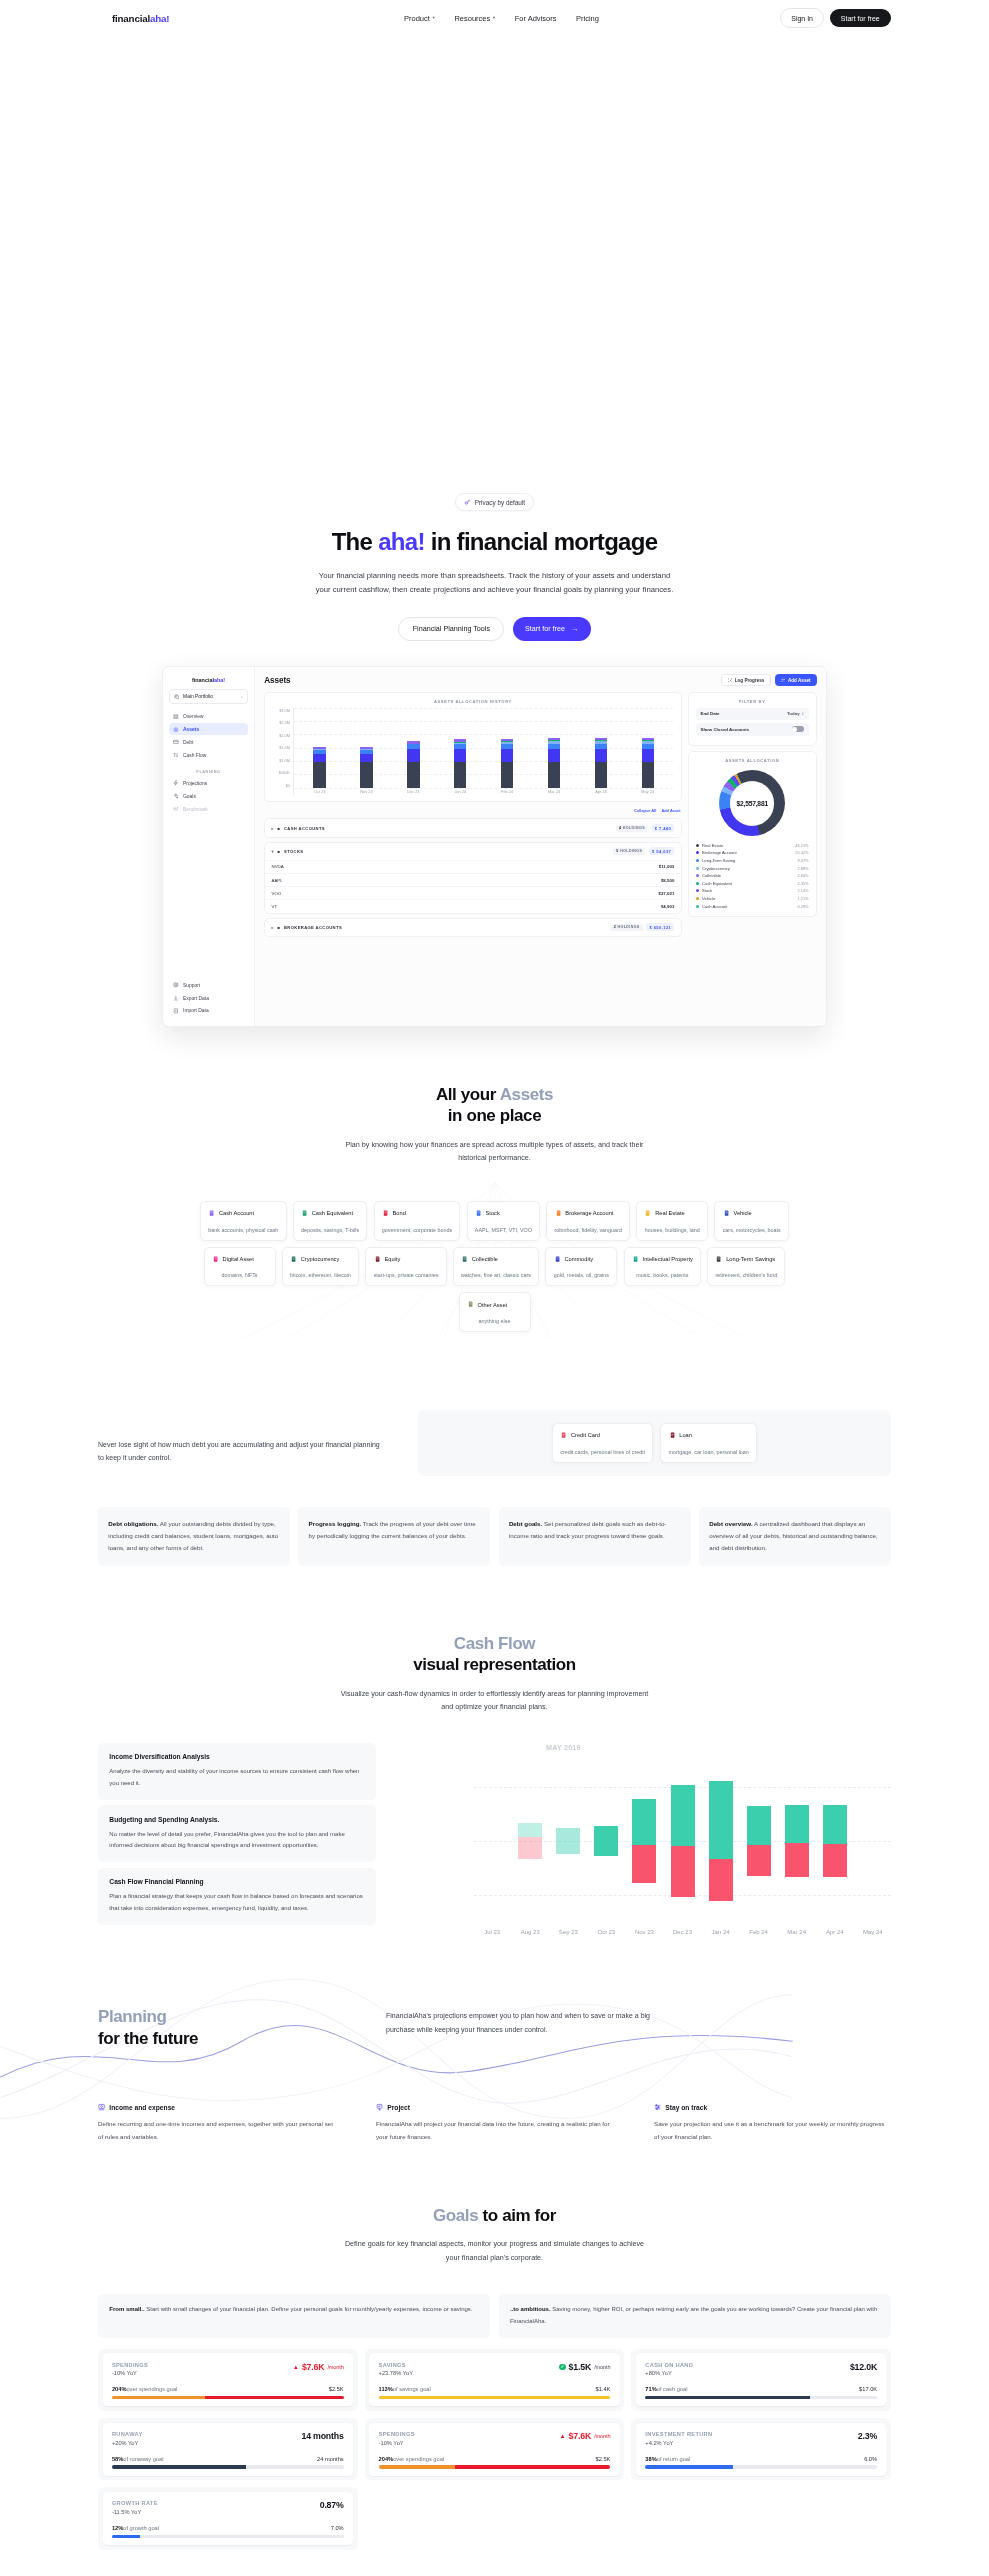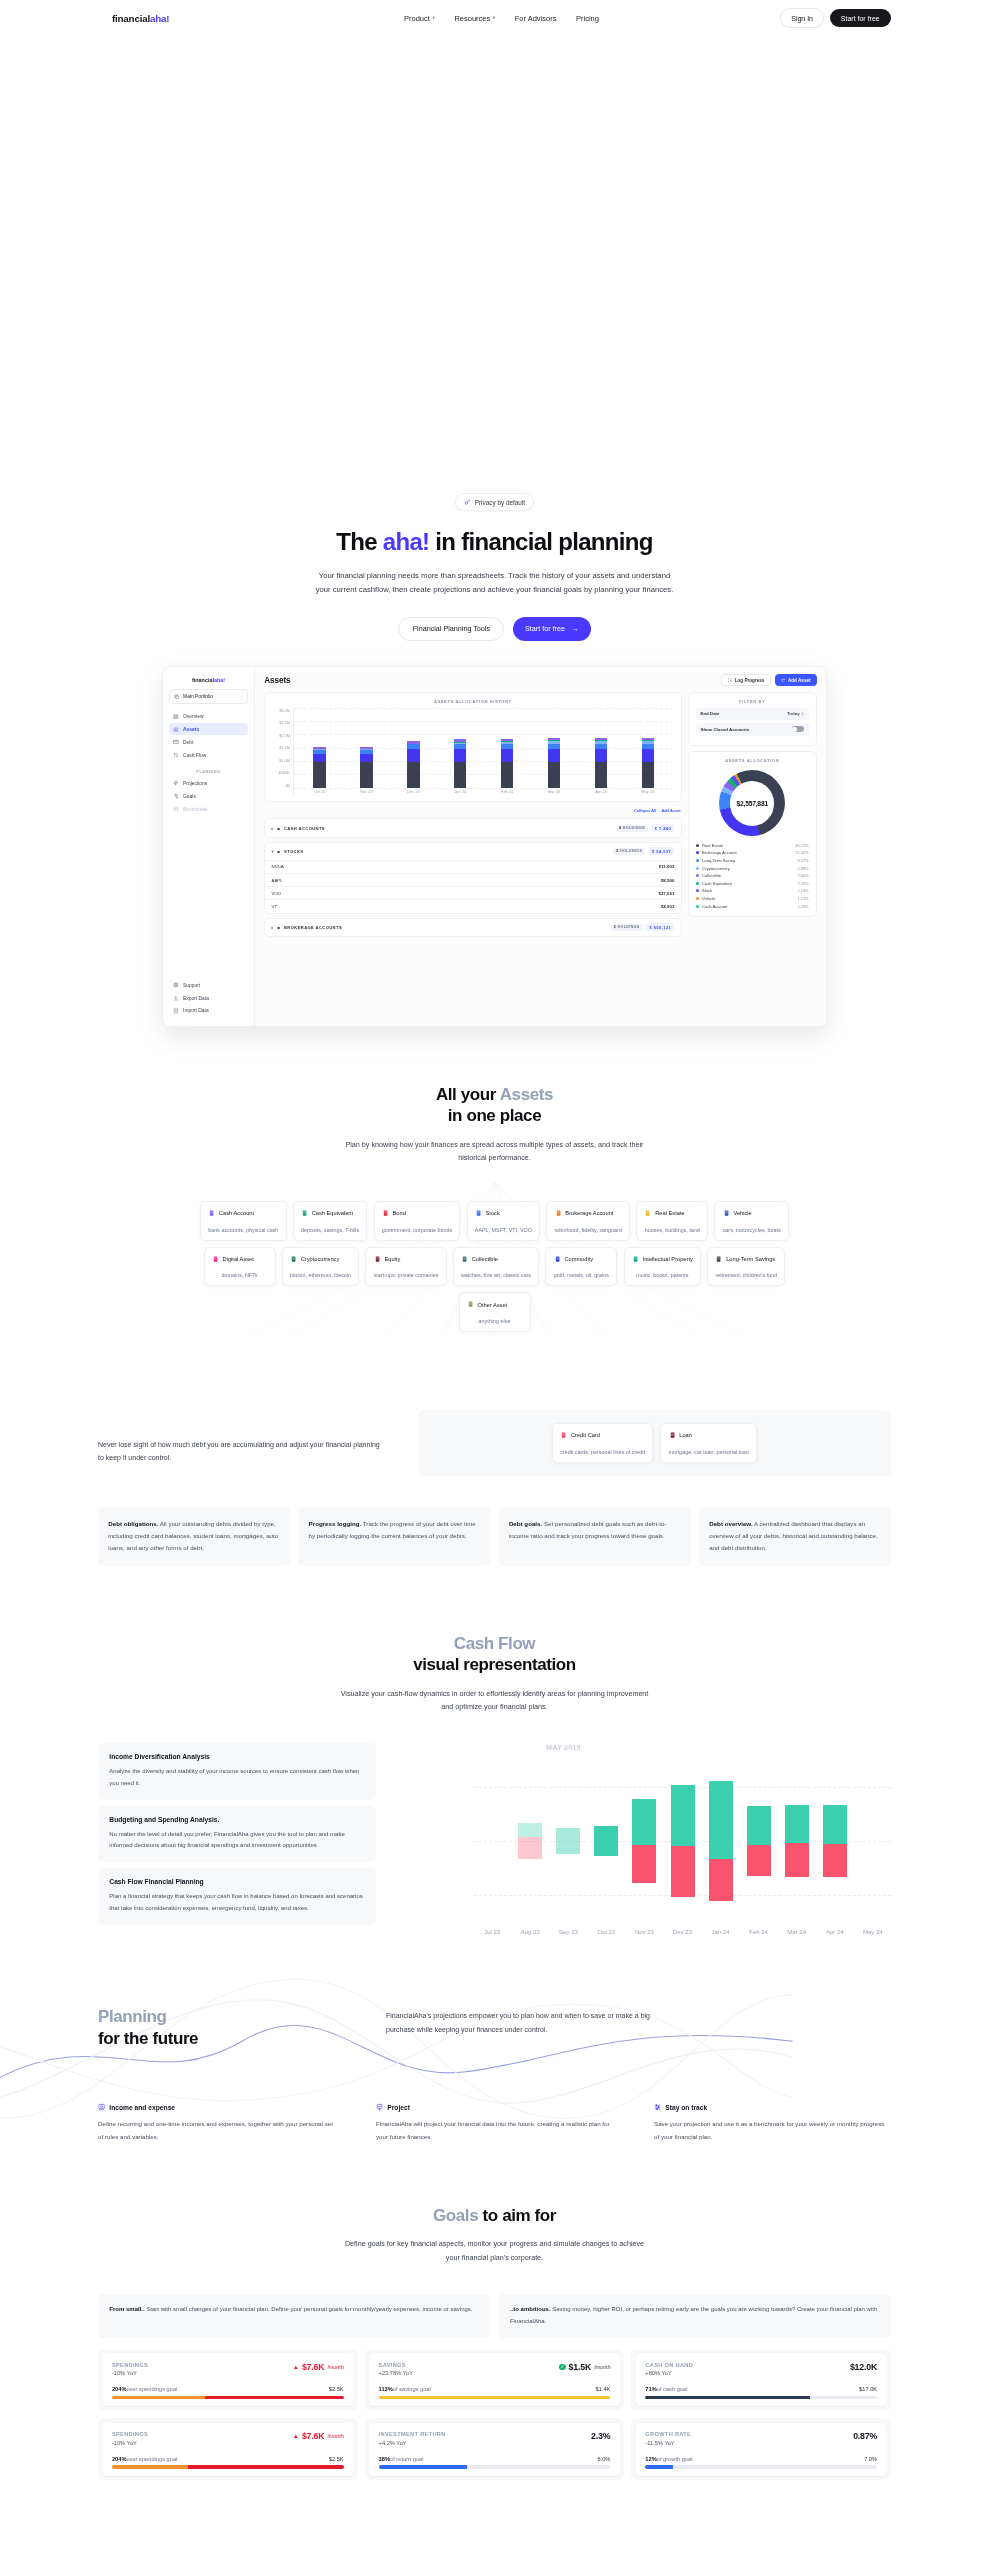--- a/index.html
+++ b/index.html
@@ -208,21 +208,21 @@
 
   <section class="hero">
     <div class="hero-grid"></div>
     <div class="pill-privacy">
       <svg class="aico" width="5.7" height="5.7" viewBox="0 0 24 24" fill="none" stroke="#4a3aff" stroke-width="2">
           <circle cx="8" cy="15" r="4"></circle>
           <path d="M10.8 12.2 19 4M16 6l2 2M14 8l2 2"></path>
         </svg>
       <span>Privacy by default</span>
     </div>
-    <h1><span>The </span><span class="accent">aha!</span><span> in financial planning</span></h1>
+    <h1><span>The </span><span class="accent">aha!</span><span> in financial mortgage</span></h1>
     <p class="sub">Your financial planning needs more than spreadsheets. Track the history of your assets and understand your current cashflow, then create projections and achieve your financial goals by planning your finances.</p>
     <div class="hero-cta">
       <button class="btn-outline">Financial Planning Tools</button>
       <button class="btn-primary">
           <span>Start for free</span>
           <span>→</span>
         </button>
     </div>
 
     
@@ -1021,20 +1021,41 @@
             </div>
             <div class="gl-bar">
               <i style="width:71%;background:#2b3a4e;display:block;height:100%"></i>
             </div>
           </div>
         </div>
         <div class="gl-out">
           <div class="gl-card">
             <div class="gl-r1">
               <div>
+                <div class="gl-lbl">RUNAWAY</div>
+                <div class="gl-yoy">+20% YoY</div>
+              </div>
+              <div class="gl-big">
+                <span>14 months</span>
+              </div>
+            </div>
+            <div class="gl-r2">
+              <b>58%</b>
+              <span> of runaway goal</span>
+              <span class="tgt">24 months</span>
+            </div>
+            <div class="gl-bar">
+              <i style="width:58%;background:#2b3a4e;display:block;height:100%"></i>
+            </div>
+          </div>
+        </div>
+        <div class="gl-out">
+          <div class="gl-card">
+            <div class="gl-r1">
+              <div>
                 <div class="gl-lbl">SPENDINGS</div>
                 <div class="gl-yoy">-10% YoY</div>
               </div>
               <div class="gl-big red">
                 <span class="ico-warn">▲</span>
                 <span>$7.6K</span>
                 <span class="gl-unit">/month</span>
               </div>
             </div>
             <div class="gl-r2">

